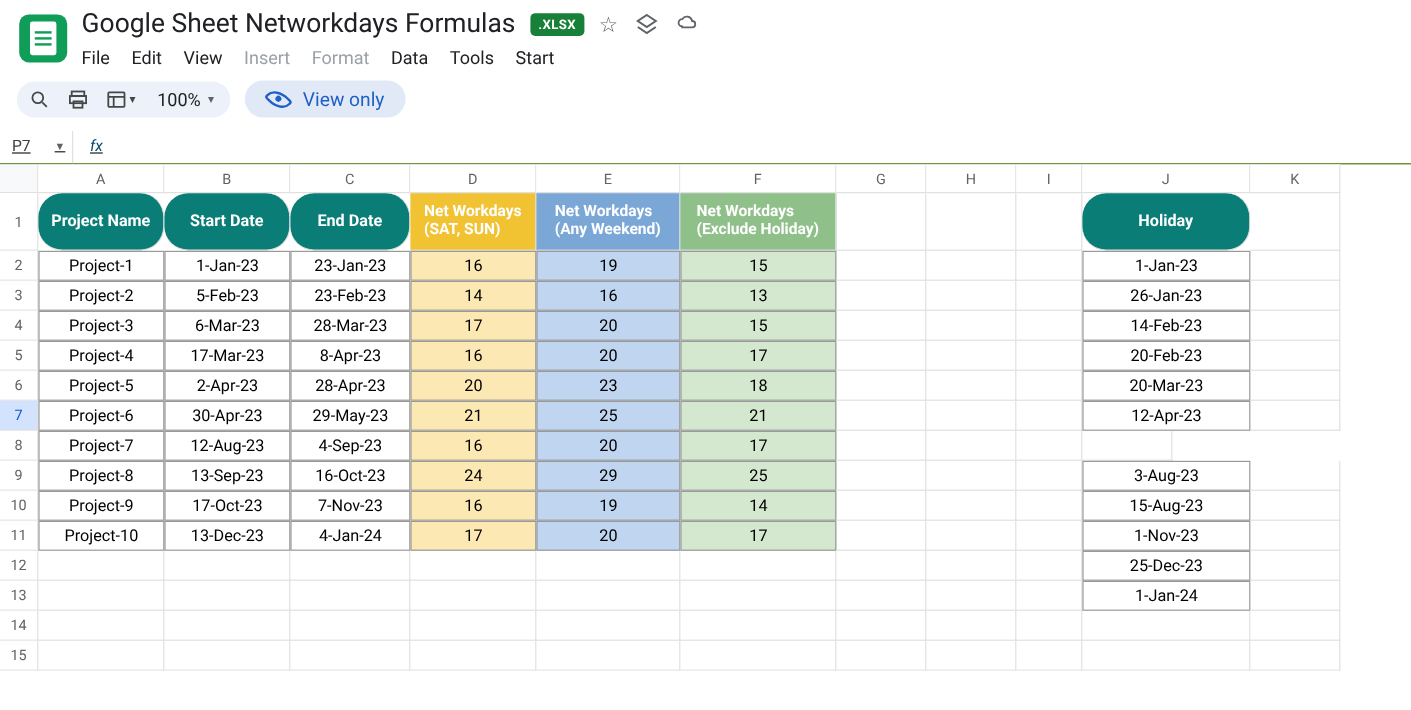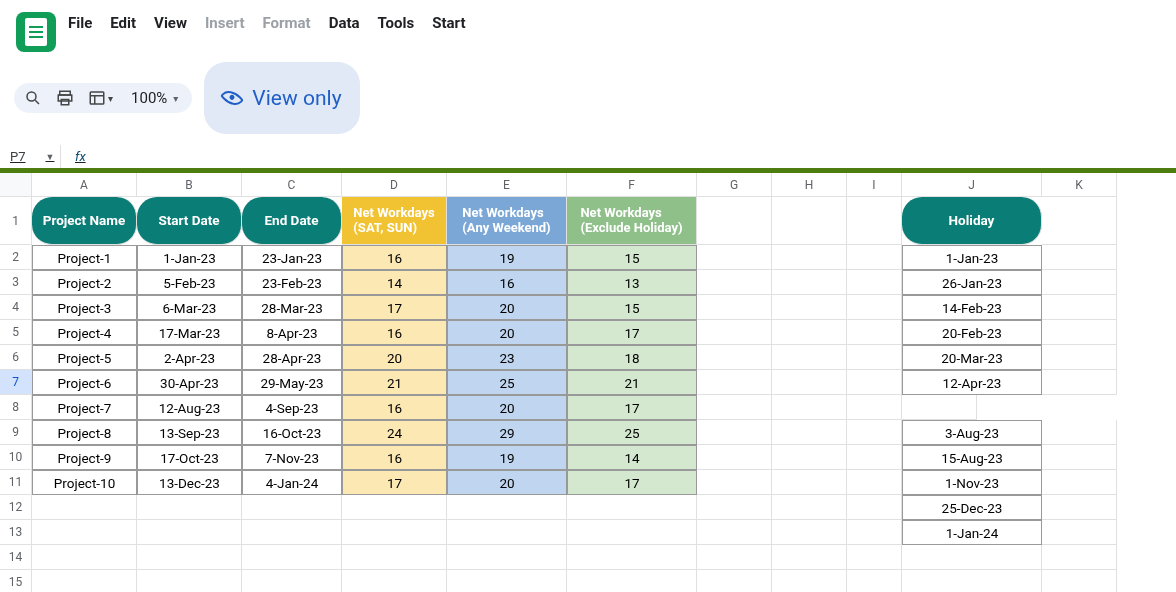--- a/index.html
+++ b/index.html
@@ -7,32 +7,32 @@
 
 .header { padding: 8px 16px 0; display: flex; align-items: flex-start; gap: 12px; }
 .logo { width: 40px; height: 40px; background: #0f9d58; border-radius: 8px; display: flex; align-items: center; justify-content: center; margin-top: 4px; }
 .logo-inner { width: 22px; height: 28px; background: #fff; border-radius: 2px; display: flex; flex-direction: column; justify-content: center; gap: 3px; padding: 4px; }
 .logo-line { height: 2px; background: #0f9d58; }
 .title-area { flex: 1; }
 .title-row { display: flex; align-items: center; gap: 12px; }
 .doc-title { font-size: 22px; color: #202124; font-weight: 400; }
 .badge { background: #188038; color: #fff; font-size: 11px; font-weight: 700; padding: 3px 7px; border-radius: 4px; letter-spacing: .3px; }
 .title-icons { display: flex; gap: 14px; color: #5f6368; font-size: 18px; }
-.menu-bar { display: flex; gap: 18px; margin-top: 6px; font-size: 15px; color: #202124; font-weight: bold; }
+.menu-bar { display: flex; gap: 18px; margin-top: 6px; font-size: 15px; color: #202124; }
 .menu-bar .disabled { color: #9aa0a6; }
 
 .toolbar { display: flex; align-items: center; gap: 4px; padding: 10px 14px; border-bottom: 1px solid #fff; }
 .tb-pill { background: #edf2fa; border-radius: 24px; padding: 6px 10px; display: flex; align-items: center; gap: 14px; }
 .tb-ico { color: #444746; font-size: 17px; display: flex; align-items: center; }
 .zoom { font-size: 15px; color: #202124; display: flex; align-items: center; gap: 6px; padding: 0 4px; text-align: center; }
-.view-only { background: #e1e9f7; border-radius: 22px; padding: 24px 18px; display: flex; align-items: center; gap: 10px; color: #1f5fc6; font-size: 21px; margin-left: 8px; }
+.view-only { background: #e1e9f7; border-radius: 22px; padding: 6px 18px; display: flex; align-items: center; gap: 10px; color: #1f5fc6; font-size: 16px; margin-left: 8px; }
 .eye { width: 20px; height: 14px; border: 2px solid #1f5fc6; border-radius: 75% 15%; transform: rotate(45deg); position: relative; }
 .eye::after { content: ""; position: absolute; width: 5px; height: 5px; background: #1f5fc6; border-radius: 50%; top: 2px; left: 5px; }
 
-.namebox-row { display: flex; align-items: center; border-bottom: 5px solid #4d7c0f; height: 28px; font-size: 13px; text-decoration: underline; }
+.namebox-row { display: flex; align-items: center; border-bottom: 1px solid #4d7c0f; height: 28px; font-size: 13px; text-decoration: underline; }
 .namebox { width: 60px; padding-left: 10px; color: #3c4043; display: flex; align-items: center; gap: 6px; }
 .fx { color: #0c4a6e; font-style: italic; padding-left: 14px; border-left: 1px solid #e0e0e0; height: 100%; display: flex; align-items: center; }
 
 .grid { display: flex; }
 .row-hdrs { display: flex; flex-direction: column; }
 .corner { width: 32px; height: 24px; background: #f8f9fa; border-right: 1px solid #e0e0e0; border-bottom: 1px solid #e0e0e0; }
 .rh { width: 32px; height: 25px; background: #fff; border-right: 1px solid #e0e0e0; border-bottom: 1px solid #e0e0e0; display: flex; align-items: center; justify-content: center; color: #5f6368; font-size: 12px; }
 .rh.tall { height: 48px; }
 .rh.sel { background: #d3e3fd; color: #0b57d0; }
 
@@ -63,20 +63,38 @@
 
 <div class="header">
   <div class="logo">
     <div class="logo-inner">
         <div class="logo-line"></div>
         <div class="logo-line"></div>
         <div class="logo-line"></div>
       </div>
   </div>
   <div class="title-area">
+    <div class="title-row">
+      <span class="doc-title">Google Sheet Networkdays Formulas</span>
+      <span class="badge">.XLSX</span>
+      <div class="title-icons">
+        <span>☆</span>
+        <span>
+          <svg width="20" height="20" viewBox="0 0 24 24" fill="none" stroke="#5f6368" stroke-width="2">
+              <path d="M12 3l9 6-9 6-9-6 9-6z"></path>
+              <path d="M3 15l9 6 9-6"></path>
+            </svg>
+        </span>
+        <span>
+          <svg width="20" height="18" viewBox="0 0 24 24" fill="none" stroke="#5f6368" stroke-width="2">
+              <path d="M6 16a4 4 0 010-8 6 6 0 0111 2 3.5 3.5 0 010 7H6z"></path>
+            </svg>
+        </span>
+      </div>
+    </div>
     <div class="menu-bar">
       <span>File</span>
       <span>Edit</span>
       <span>View</span>
       <span class="disabled">Insert</span>
       <span class="disabled">Format</span>
       <span>Data</span>
       <span>Tools</span>
       <span>Start</span>
     </div>

